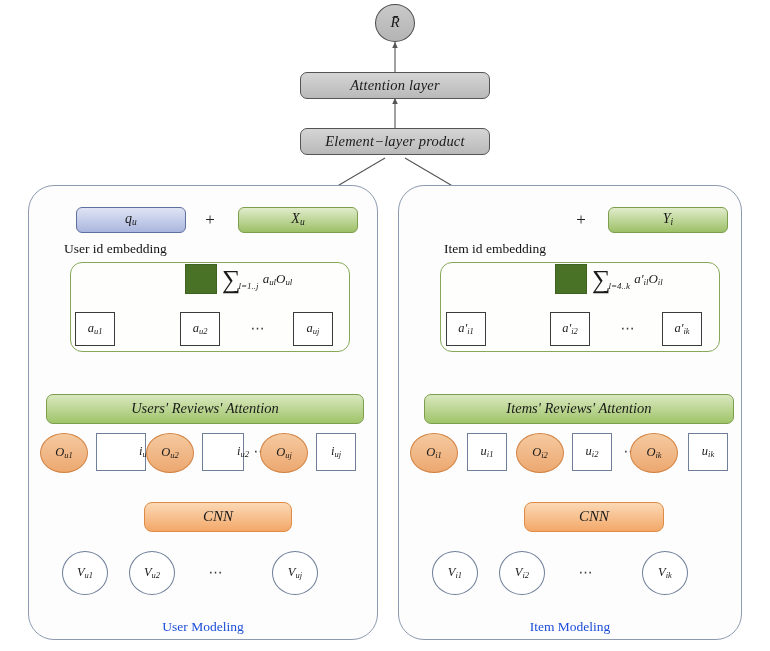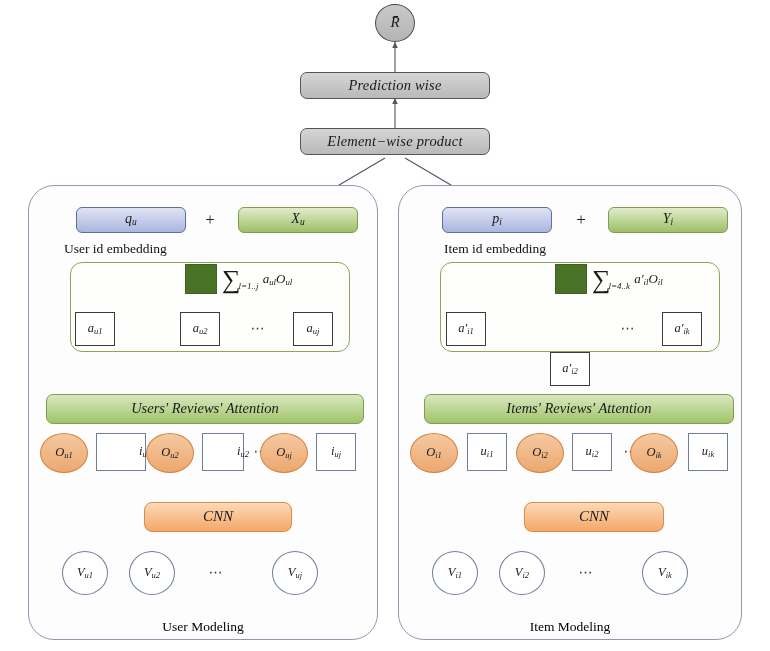--- a/index.html
+++ b/index.html
@@ -9,21 +9,21 @@
   svg.wires{position:absolute;left:0;top:0;width:770px;height:651px;pointer-events:none;}
   .node{position:absolute;box-sizing:border-box;display:flex;align-items:center;justify-content:center;
         text-align:center;line-height:1.05;}
   
   .rbar{border-radius:50%;background:linear-gradient(180deg,#c9c9c9,#b4b4b4);
         border:1.4px solid #4a4a4a;font-style:italic;font-size:15px;}
   .graybox{background:linear-gradient(180deg,#d5d5d5,#b9b9b9);border:1.3px solid #555;
            border-radius:7px;font-style:italic;font-size:14.5px;letter-spacing:.2px;}
   
   .panel{border:1.3px solid #8d9bb0;border-radius:26px;background:#fdfdfe;}
-  .panel-label{font-size:13.5px;color:#000000;}
+  .panel-label{font-size:13.5px;color:#1d4ed8;}
   
   .bluebox{background:linear-gradient(180deg,#dfe4f4,#aab6de);border:1.2px solid #5f6f9e;
            border-radius:6px;font-style:italic;font-size:14px;}
   .greenbox{background:linear-gradient(180deg,#e1eccb,#9cc067);border:1.2px solid #7d9e4d;
             border-radius:6px;font-style:italic;font-size:14px;}
   .plus{font-size:17px;color:#222;}
   .idlabel{font-size:13.5px;color:#111;justify-content:flex-start;}
   
   .sumpanel{border:1.1px solid #86a858;border-radius:12px;background:#fefffd;}
   .darkgreen{background:#4a7226;border:1px solid #3f6220;}
@@ -123,25 +123,25 @@
     <line x1="455" y1="556" x2="552" y2="532" stroke="#7d91b5" stroke-width="1" marker-end="url(#ahBlue)"></line>
     <line x1="522" y1="556" x2="556" y2="532" stroke="#7d91b5" stroke-width="1" marker-end="url(#ahBlue)"></line>
     <line x1="665" y1="556" x2="562" y2="532" stroke="#7d91b5" stroke-width="1" marker-end="url(#ahBlue)"></line>
   </svg>
 
   <div class="node rbar" style="left:375px;top:4px;width:40px;height:38px;">
     <span>R̄</span>
   </div>
 
   <div class="node graybox" style="left:300px;top:72px;width:190px;height:27px;">
-    <span>Prediction wise</span>
+    <span>Attention layer</span>
   </div>
 
   <div class="node graybox" style="left:300px;top:128px;width:190px;height:27px;">
-    <span>Element−wise product</span>
+    <span>Element−layer product</span>
   </div>
 
   <div class="node panel" style="left:28px;top:185px;width:350px;height:455px;"></div>
   <div class="node panel-label" style="left:28px;top:618px;width:350px;height:18px;">
     <span>User Modeling</span>
   </div>
 
   <div class="node bluebox" style="left:76px;top:207px;width:110px;height:26px;">
     <span><i>q</i><sub>u</sub></span>
   </div>
@@ -218,23 +218,20 @@
     </div>
   <div class="node vell" style="left:272px;top:551px;width:46px;height:44px;">
       <span><i>V</i><sub>uj</sub></span>
     </div>
 
   <div class="node panel" style="left:398px;top:185px;width:344px;height:455px;"></div>
   <div class="node panel-label" style="left:398px;top:618px;width:344px;height:18px;">
     <span>Item Modeling</span>
   </div>
 
-  <div class="node bluebox" style="left:442px;top:207px;width:110px;height:26px;">
-    <span><i>p</i><sub>i</sub></span>
-  </div>
   <div class="node plus" style="left:570px;top:207px;width:22px;height:26px;">
     <span>+</span>
   </div>
   <div class="node idlabel" style="left:444px;top:240px;width:190px;height:18px;">
     <span>Item id embedding</span>
   </div>
   <div class="node greenbox" style="left:608px;top:207px;width:120px;height:26px;">
     <span><i>Y</i><sub>i</sub></span>
   </div>
 
@@ -243,21 +240,21 @@
   <div class="node sumformula fml" style="left:592px;top:262px;width:125px;height:36px;justify-content:flex-start;">
     <span style="font-size:26px;font-style:normal;">∑</span>
     <span style="font-size:9px;position:relative;top:7px;left:-2px;">l=4..k</span>
     <span style="position:relative;left:2px;">
       <i>a′</i><sub>il</sub><i>O</i><sub>il</sub></span>
   </div>
 
   <div class="node abox" style="left:446px;top:312px;width:40px;height:34px;">
       <span><i>a′</i><sub>i1</sub></span>
     </div>
-  <div class="node abox" style="left:550px;top:312px;width:40px;height:34px;margin-top:40px;">
+  <div class="node abox" style="left:550px;top:312px;width:40px;height:34px;">
       <span><i>a′</i><sub>i2</sub></span>
     </div>
   <div class="node dots" style="left:608px;top:312px;width:40px;height:34px;">
     <span>⋯</span>
     </div>
   <div class="node abox" style="left:662px;top:312px;width:40px;height:34px;">
       <span><i>a′</i><sub>ik</sub></span>
     </div>
 
   <div class="node attbar" style="left:424px;top:382px;width:310px;height:30px;">

